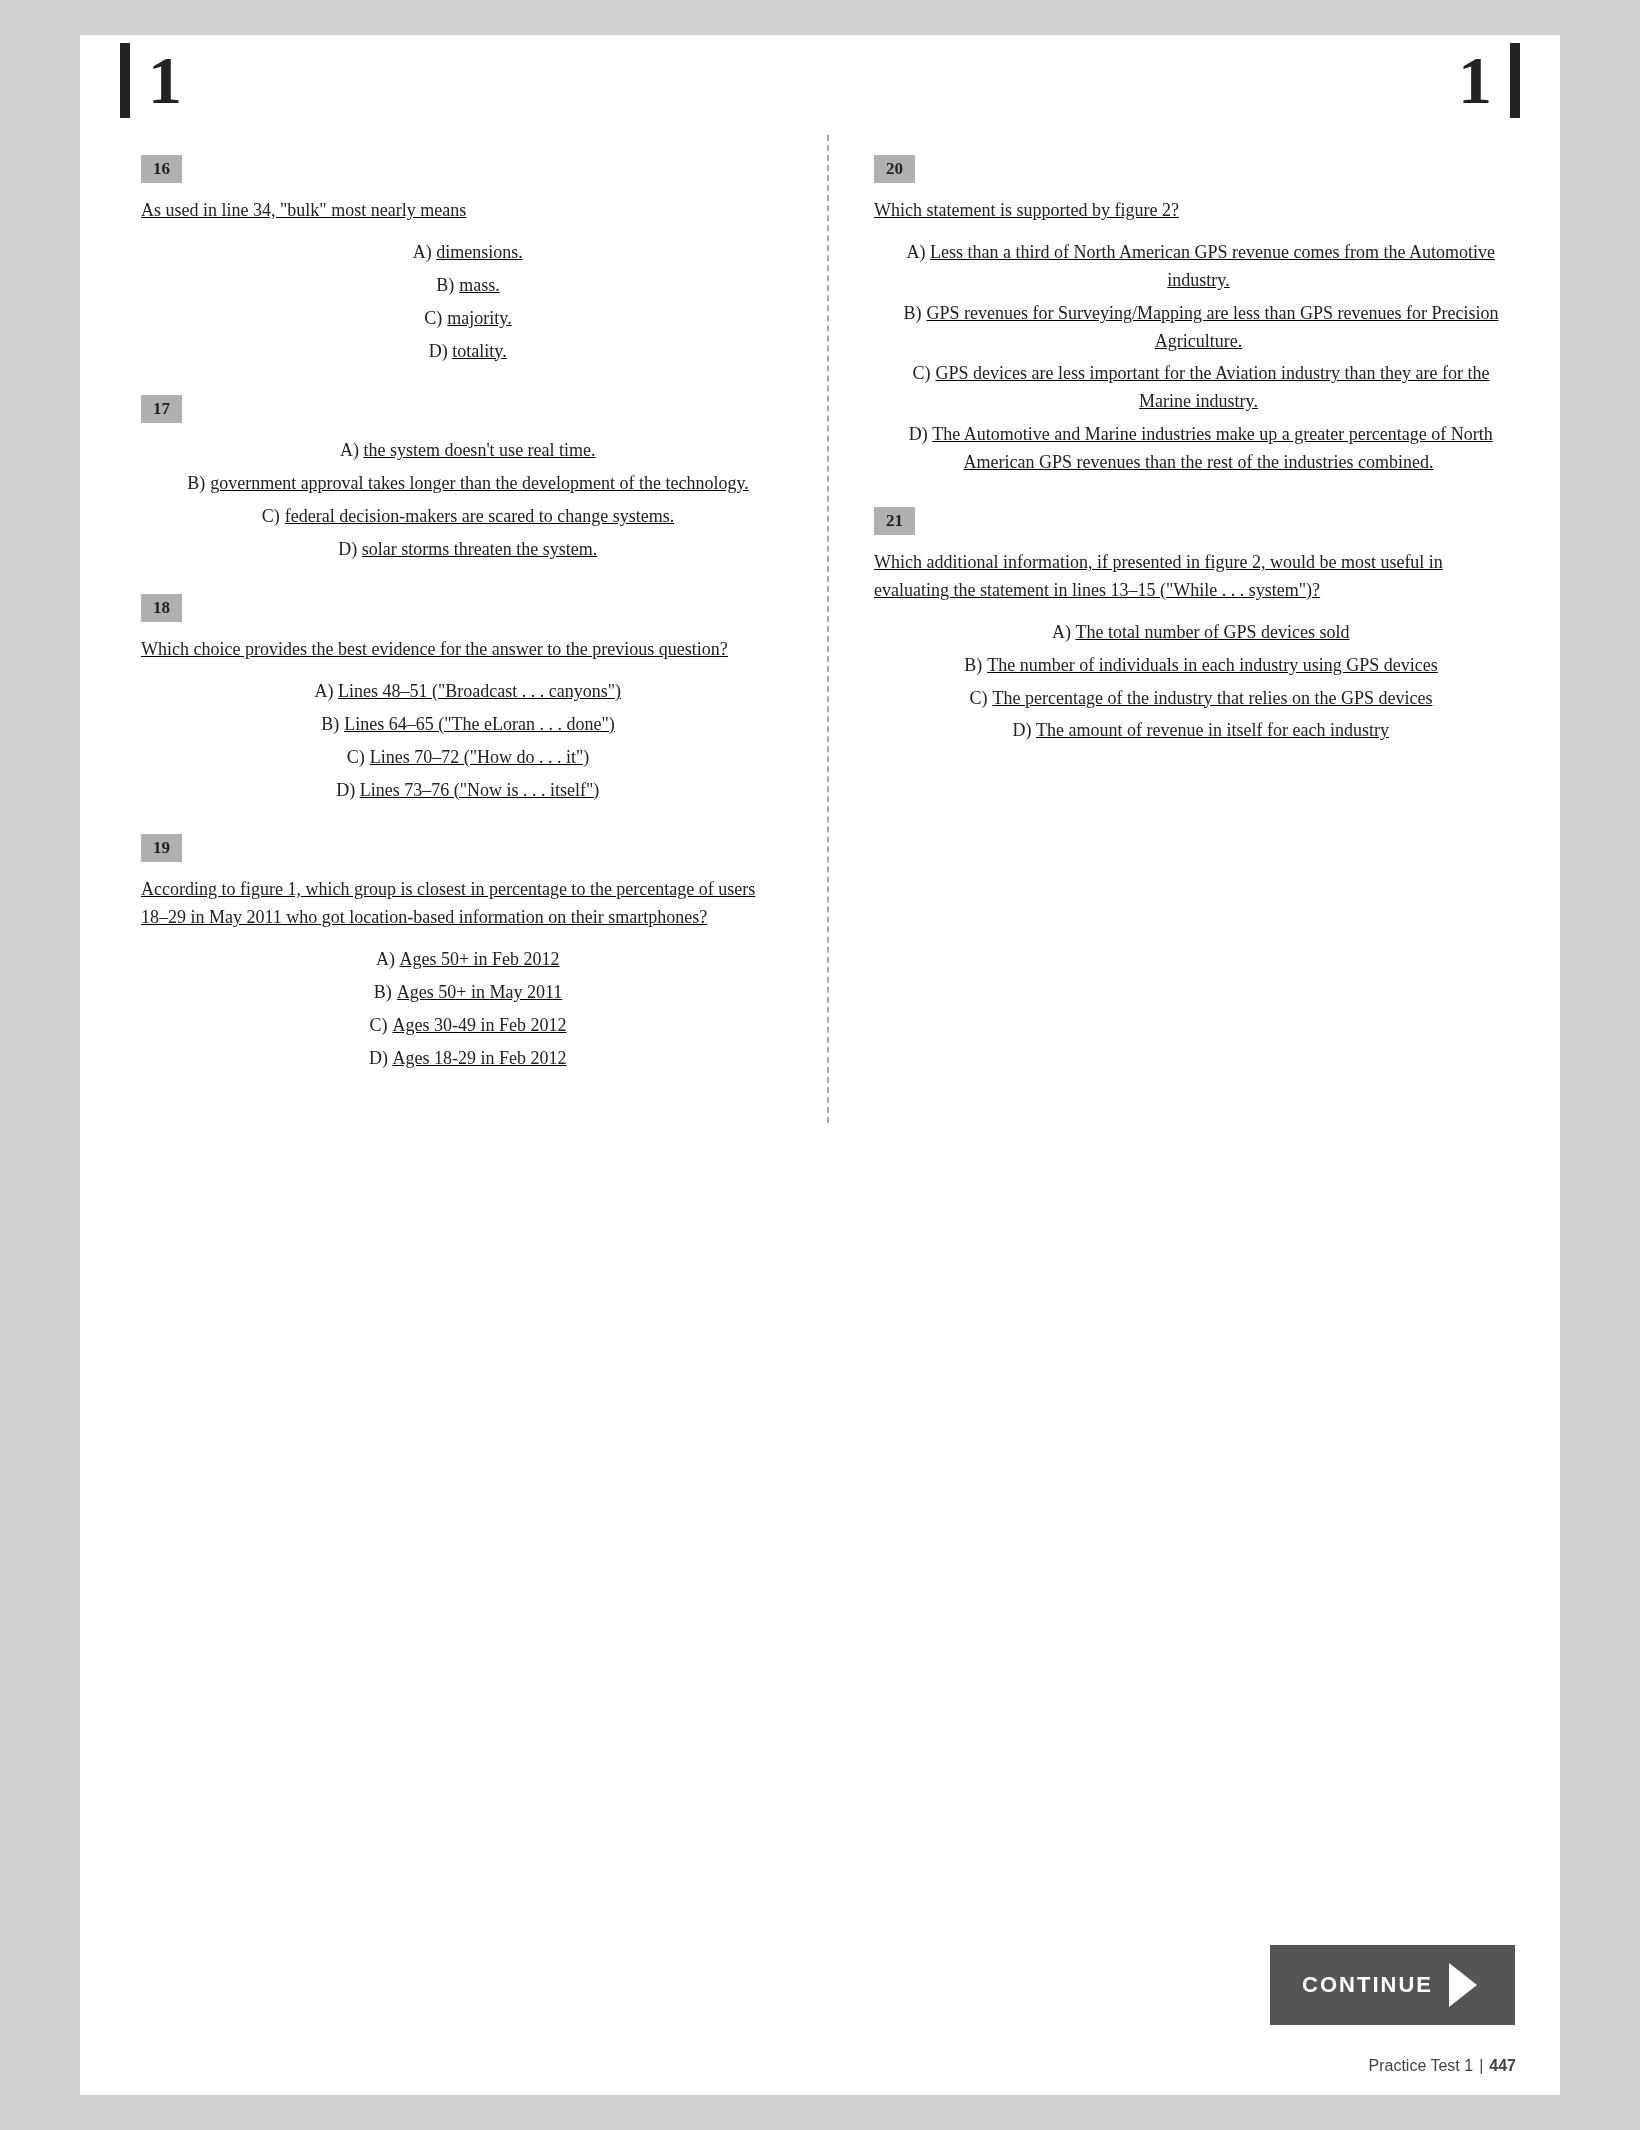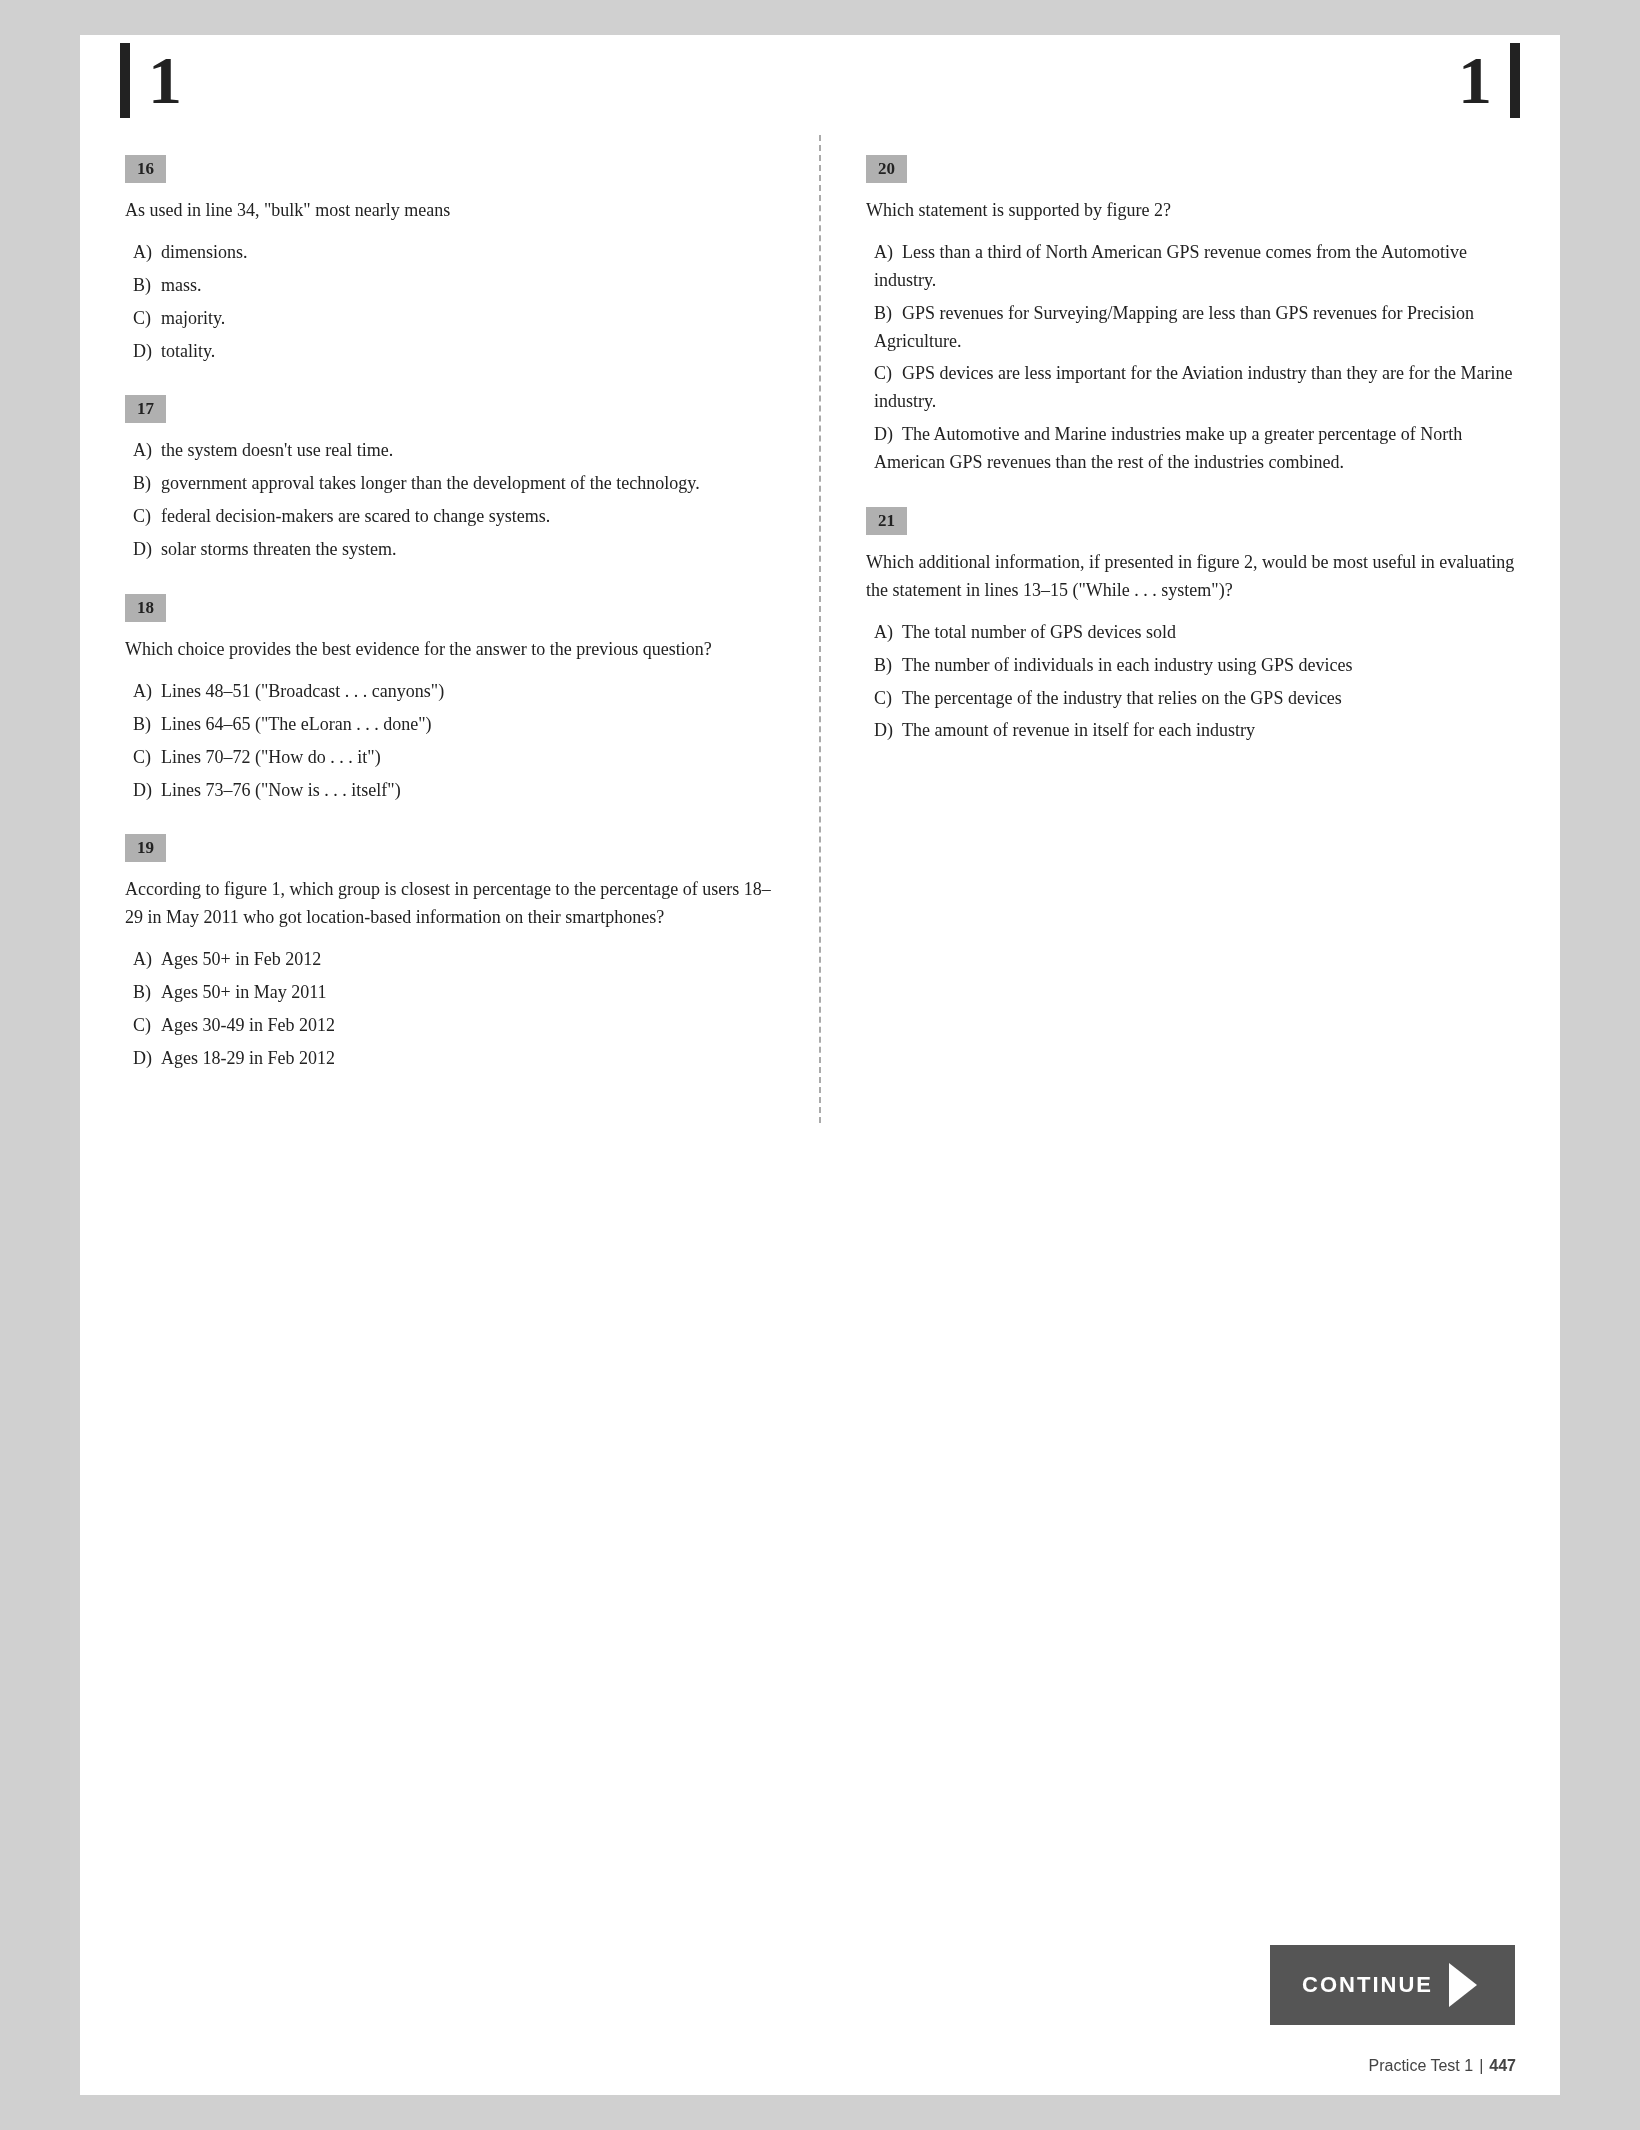--- a/index.html
+++ b/index.html
@@ -65,21 +65,22 @@
     .header-number {
       font-size: 68px;
       font-weight: 900;
       color: #222222;
       line-height: 1;
     }
 
     
     .content {
       display: flex;
-      padding: 10px 0 0 0;
+      padding: 10px 0 0 16px;
+      text-decoration: underline;
     }
 
     .column {
       flex: 1;
       padding: 20px 45px;
     }
 
     .column-left {
       border-right: 2px dashed #aaaaaa;
     }
@@ -113,20 +114,21 @@
       padding: 0;
       margin: 0;
     }
 
     .answer-item {
       font-size: 18px;
       line-height: 1.55;
       color: #222222;
       margin-bottom: 5px;
       padding-left: 8px;
+      text-align: center;
     }
 
     .answer-letter {
       display: inline-block;
       width: 28px;
     }
 
     
     .continue-container {
       position: absolute;

